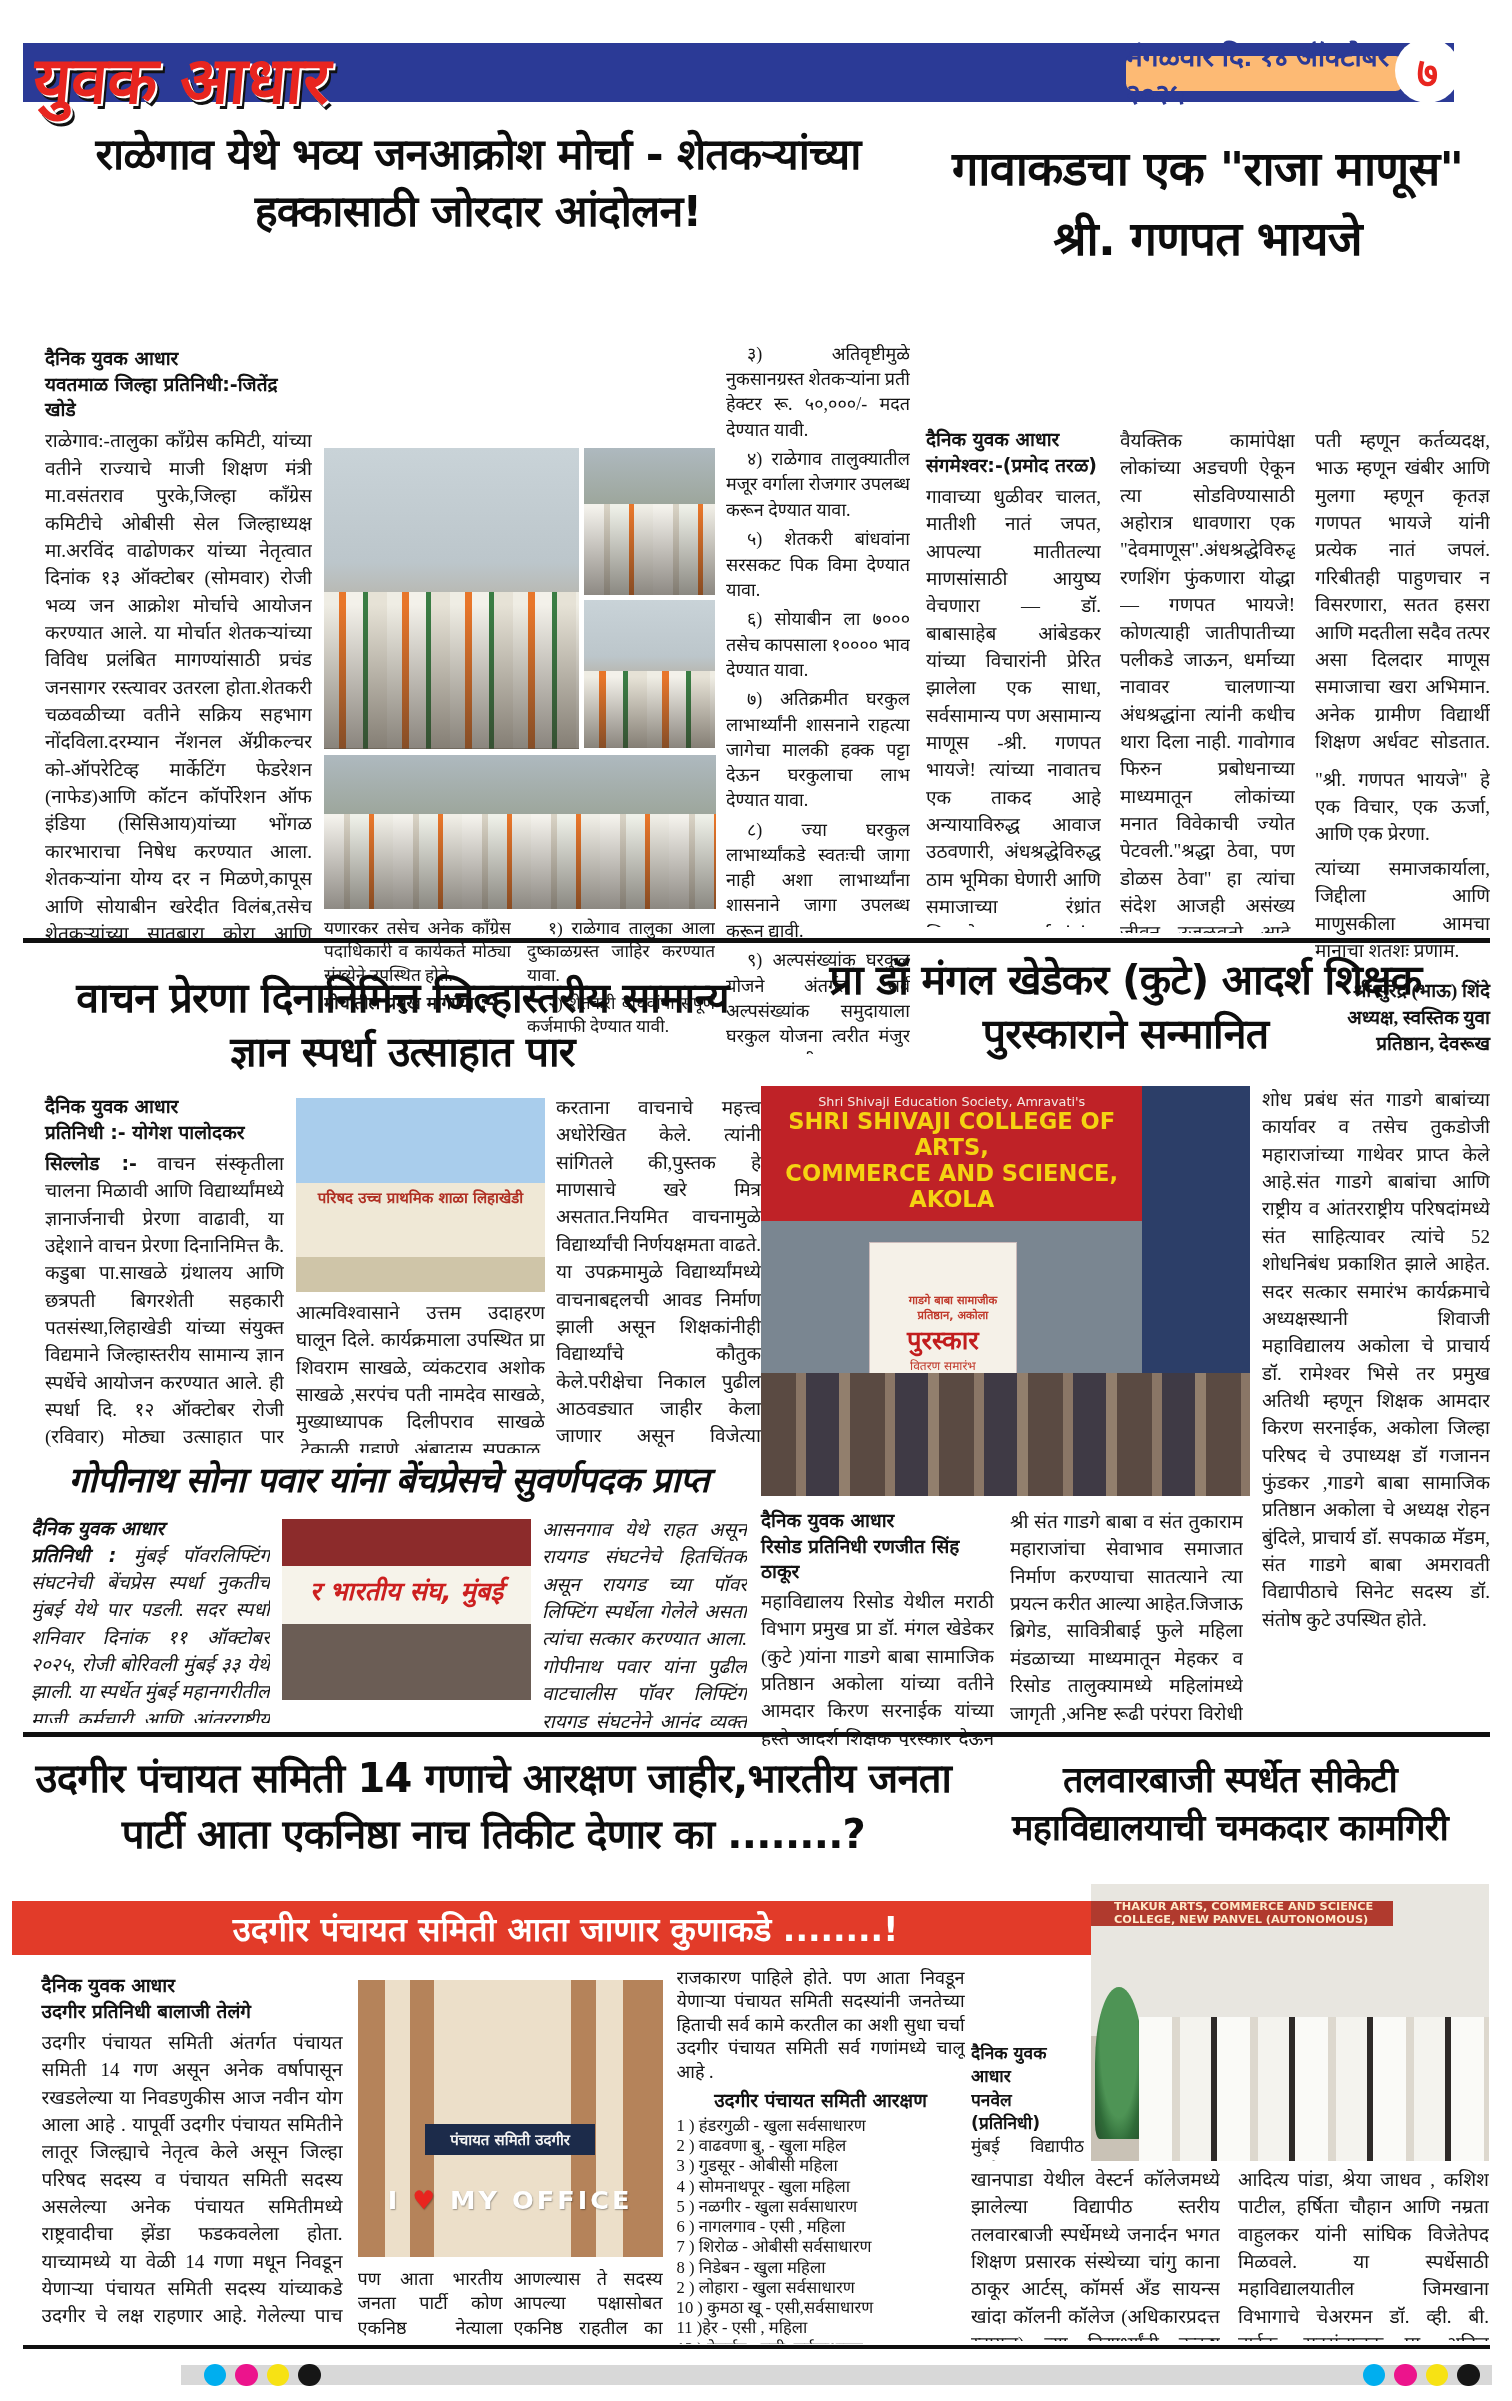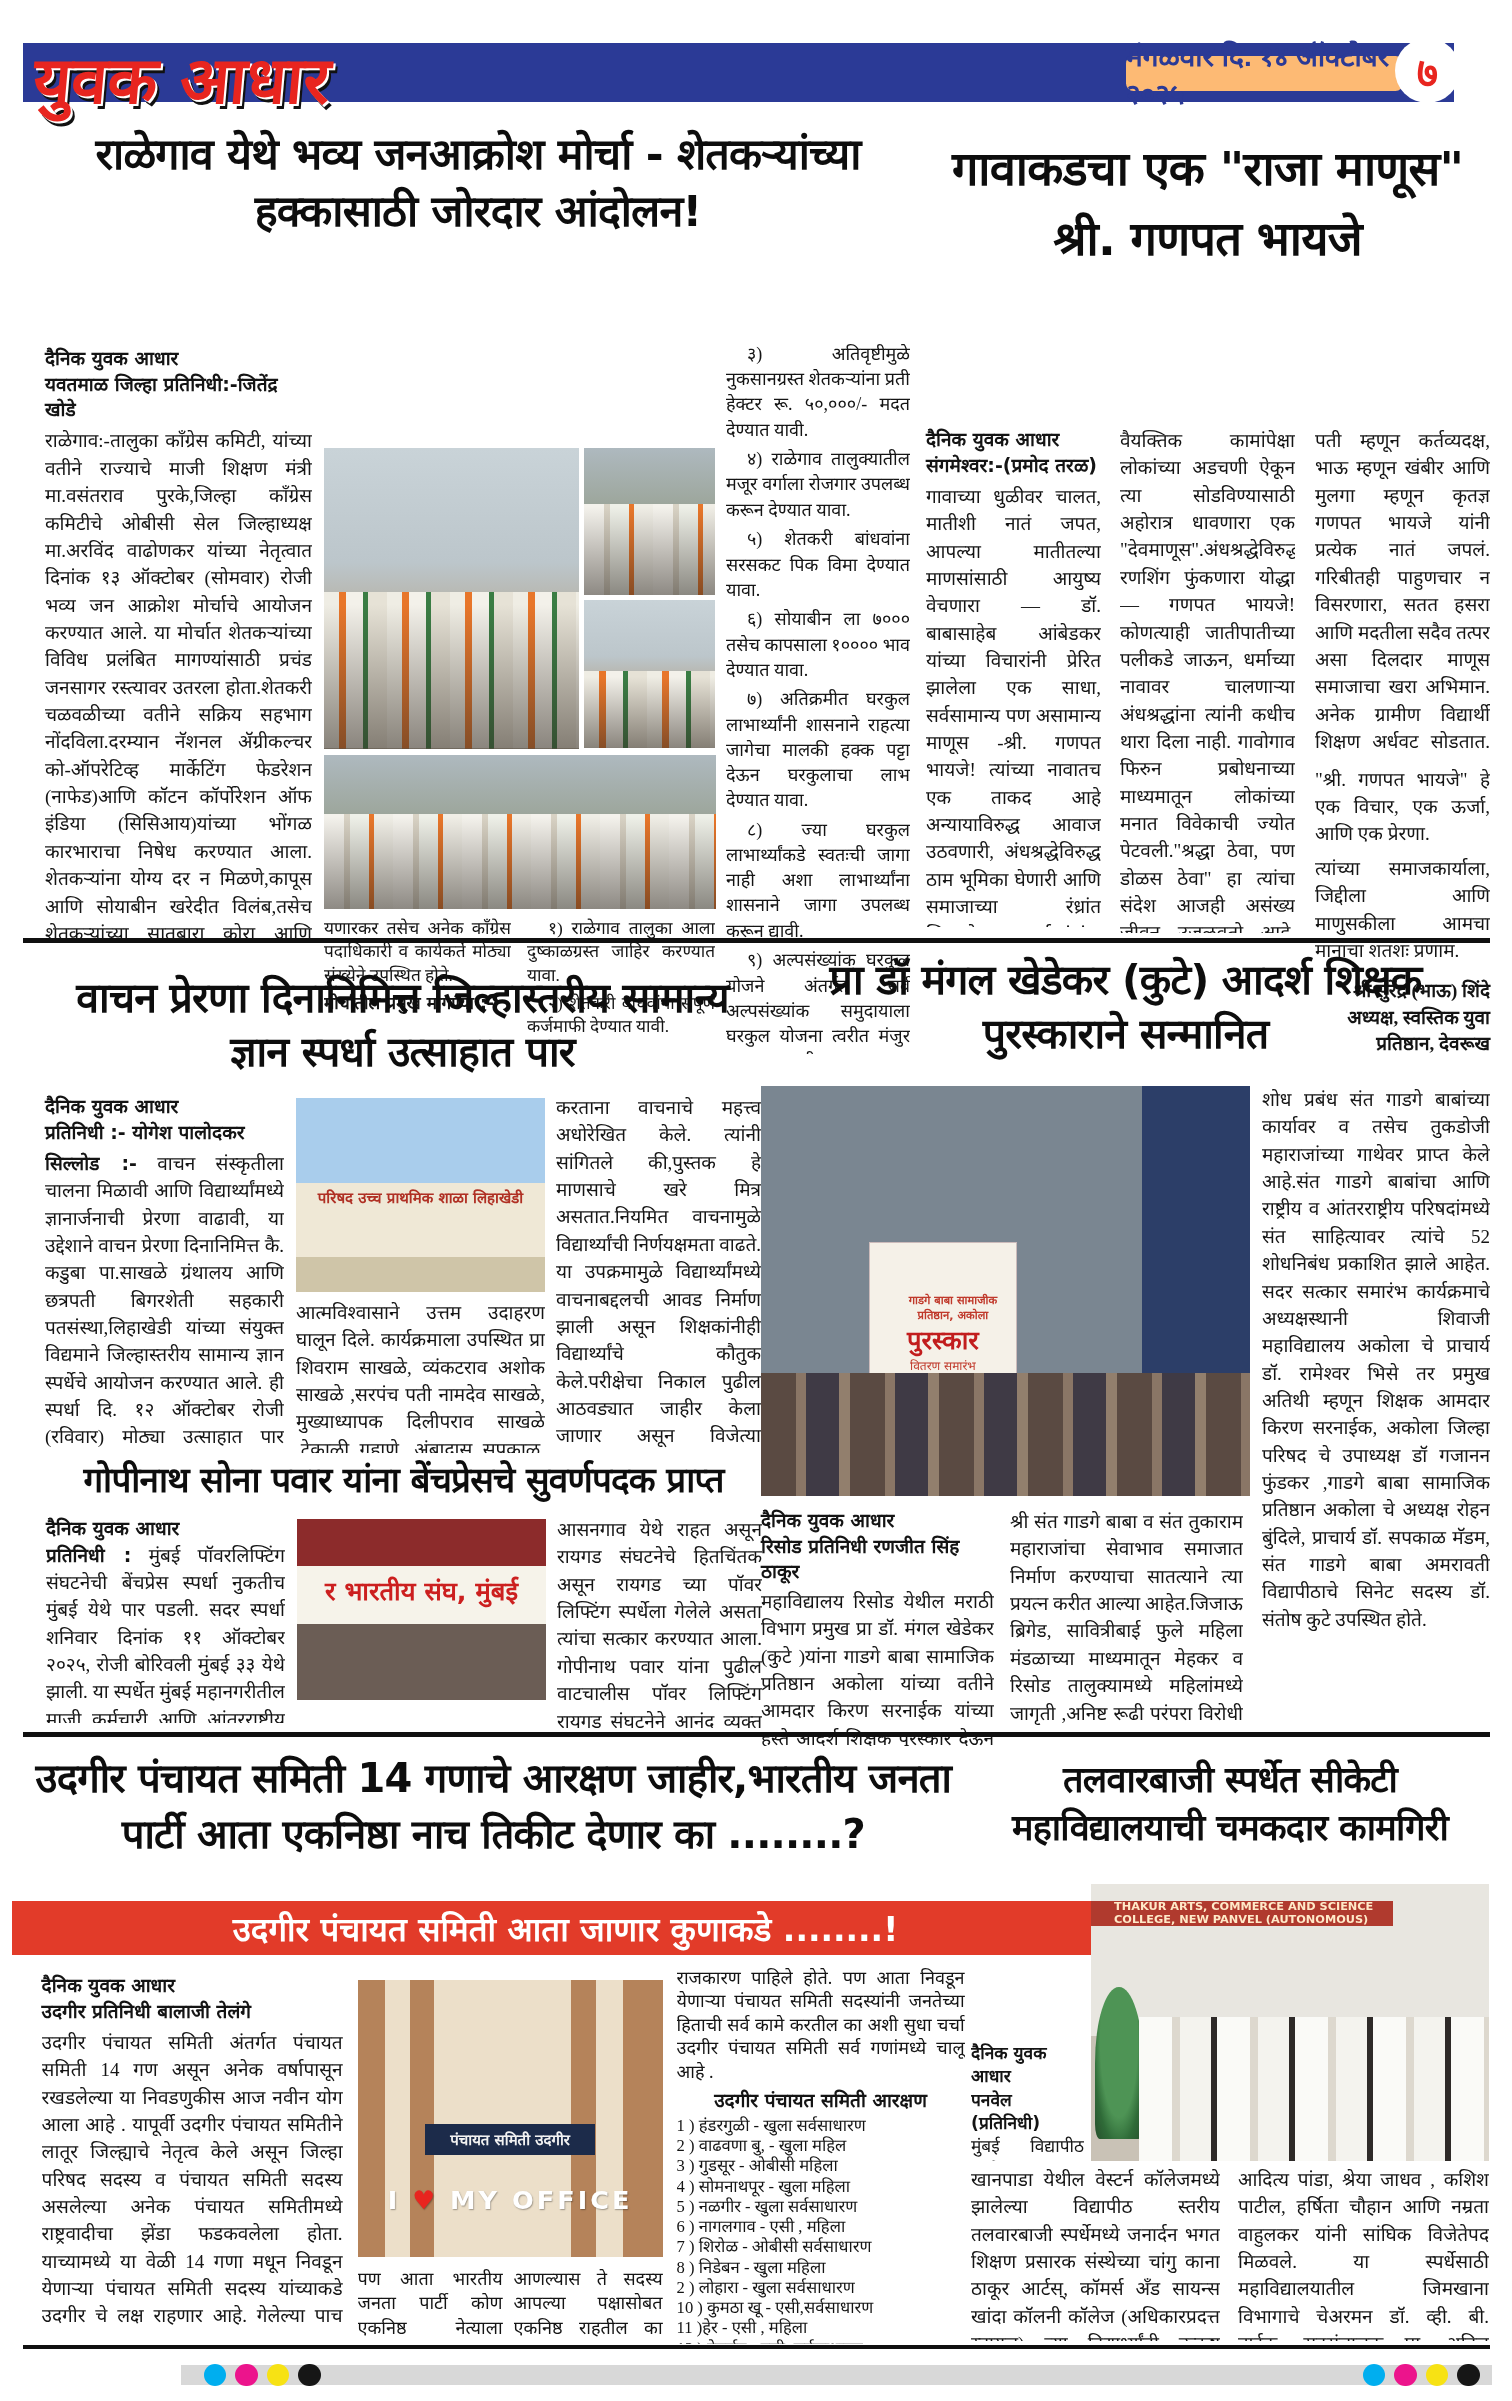--- a/index.html
+++ b/index.html
@@ -154,37 +154,42 @@
     <div class="photo ph-school" style="left:251px;top:151px;width:249px;height:194px;">
       <div class="school-sign">परिषद उच्च प्राथमिक शाळा लिहाखेडी</div>
     </div>
     <div class="abs body-col" style="left:251px;top:352px;width:249px;height:154px;">आत्मविश्वासाने उत्तम उदाहरण घालून दिले. कार्यक्रमाला उपस्थित प्रा शिवराम साखळे, व्यंकटराव अशोक साखळे ,सरपंच पती नामदेव साखळे, मुख्याध्यापक दिलीपराव साखळे ,टेकाळी गहाणे, अंबादास सपकाळ, बाळाराम साखळे, विनोद चव्हाण, हरिदास साखळे, विष्णू फरकाडे, राजू साखळे, बाळा बावस्कर, सवाजी गोरे, गणेश बावस्कर ,अभिजीत साखळे, गणेश धनवई ,राजेंद्र डोंबे, भुकेश भाले, समाधान भाले, ललिता साखळे उपस्थित होते. प्रमुख पाहुण्यांनी विद्यार्थ्यांना मार्गदर्शन</div>
     <div class="abs body-col" style="left:511px;top:147px;width:205px;height:359px;">करताना वाचनाचे महत्त्व अधोरेखित केले. त्यांनी सांगितले की,पुस्तक हे माणसाचे खरे मित्र असतात.नियमित वाचनामुळे विद्यार्थ्यांची निर्णयक्षमता वाढते. या उपक्रमामुळे विद्यार्थ्यांमध्ये वाचनाबद्दलची आवड निर्माण झाली असून शिक्षकांनीही विद्यार्थ्यांचे कौतुक केले.परीक्षेचा निकाल पुढील आठवड्यात जाहीर केला जाणार असून विजेत्या विद्यार्थ्यांना आकर्षक बक्षिसे व प्रमाणपत्रे देण्यात येणार आहेत. प्रत्येक समितीने कार्यक्रम यशस्वी करण्यासाठी परिश्रम घेतले असून विद्यार्थ्यांचा सहभाग प्रेरणादायी होता. या स्पर्धेमुळे ग्रामीण भागात वाचन संस्कृती वाढीस लागली असून,लिहाखेडी गाव शिक्षण क्षेत्राचे केंद्र बनत असल्याचे चित्र दिसत आहे......</div>
   </div>
 
   <div class="abs" style="left:761px;top:947px;width:729px;height:783px;">
     <div class="abs hl" style="left:0;top:6px;width:729px;font-size:41px;">प्रा डॉ मंगल खेडेकर (कुटे) आदर्श शिक्षक पुरस्काराने सन्मानित</div>
     <div class="photo ph-college" style="left:0;top:139px;width:489px;height:410px;">
+      <div class="college-banner">
+        <div class="college-top">Shri Shivaji Education Society, Amravati's</div>
+        <div class="college-main">SHRI SHIVAJI COLLEGE OF ARTS,</div>
+        <div class="college-main">COMMERCE AND SCIENCE, AKOLA</div>
+      </div>
       <div class="college-poster">
         <div class="poster-org">गाडगे बाबा सामाजीक प्रतिष्ठान, अकोला</div>
         <div class="poster-word">पुरस्कार</div>
         <div class="poster-sub">वितरण समारंभ</div>
       </div>
       <div class="college-people"></div>
     </div>
     <div class="abs body-col" style="left:501px;top:139px;width:228px;height:644px;">शोध प्रबंध संत गाडगे बाबांच्या कार्यावर व तसेच तुकडोजी महाराजांच्या गाथेवर प्राप्त केले आहे.संत गाडगे बाबांचा आणि राष्ट्रीय व आंतरराष्ट्रीय परिषदांमध्ये संत साहित्यावर त्यांचे 52 शोधनिबंध प्रकाशित झाले आहेत. सदर सत्कार समारंभ कार्यक्रमाचे अध्यक्षस्थानी शिवाजी महाविद्यालय अकोला चे प्राचार्य डॉ. रामेश्वर भिसे तर प्रमुख अतिथी म्हणून शिक्षक आमदार किरण सरनाईक, अकोला जिल्हा परिषद चे उपाध्यक्ष डॉ गजानन फुंडकर ,गाडगे बाबा सामाजिक प्रतिष्ठान अकोला चे अध्यक्ष रोहन बुंदिले, प्राचार्य डॉ. सपकाळ मॅडम, संत गाडगे बाबा अमरावती विद्यापीठाचे सिनेट सदस्य डॉ. संतोष कुटे उपस्थित होते.</div>
     <div class="abs" style="left:0;top:561px;width:233px;height:222px;">
       <div class="byline">दैनिक युवक आधार</div>
       <div class="byline">रिसोड प्रतिनिधी रणजीत सिंह ठाकूर</div>
       <div class="body-col" style="height:158px;margin-top:3px;">महाविद्यालय रिसोड येथील मराठी विभाग प्रमुख प्रा डॉ. मंगल खेडेकर (कुटे )यांना गाडगे बाबा सामाजिक प्रतिष्ठान अकोला यांच्या वतीने आमदार किरण सरनाईक यांच्या हस्ते आदर्श शिक्षक पुरस्कार देऊन सन्मानित करण्यात आले. सदर कार्यक्रम श्री शिवाजी कला वाणिज्य व विज्ञान महाविद्यालय अकोला च्या वसंत सभागृहामध्ये 12 ऑक्टोंबर 2025 रोजी पार पडला. डॉ मंगल खेडेकर यांचे M.Phill लघु</div>
     </div>
     <div class="abs body-col" style="left:249px;top:561px;width:233px;height:222px;">श्री संत गाडगे बाबा व संत तुकाराम महाराजांचा सेवाभाव समाजात निर्माण करण्याचा सातत्याने त्या प्रयत्न करीत आल्या आहेत.जिजाऊ ब्रिगेड, सावित्रीबाई फुले महिला मंडळाच्या माध्यमातून मेहकर व रिसोड तालुक्यामध्ये महिलांमध्ये जागृती ,अनिष्ट रूढी परंपरा विरोधी मोहीम, ग्राम स्वच्छता मोहीम,, विशाखा समिती, यासारख्या विविध उपक्रमात त्यांनी सक्रिय सहभाग नोंदवला आहे .यापूर्वी त्यांना सावित्रीबाई फुले शिक्षक पुरस्कार आणि</div>
   </div>
 
-  <div class="abs" style="left:46px;top:1457px;width:715px;height:273px;">
+  <div class="abs" style="left:31px;top:1457px;width:715px;height:273px;font-style:italic;">
     <div class="abs hl" style="left:0;top:0;width:715px;font-size:35px;">गोपीनाथ सोना पवार यांना बेंचप्रेसचे सुवर्णपदक प्राप्त</div>
     <div class="abs" style="left:0;top:59px;width:239px;height:212px;">
       <div class="byline">दैनिक युवक आधार</div>
       <div class="body-col" style="height:181px;"><span class="bold-ttl">प्रतिनिधी :</span> <span>मुंबई पॉवरलिफ्टिंग संघटनेची बेंचप्रेस स्पर्धा नुकतीच मुंबई येथे पार पडली. सदर स्पर्धा शनिवार दिनांक ११ ऑक्टोबर २०२५, रोजी बोरिवली मुंबई ३३ येथे झाली. या स्पर्धेत मुंबई महानगरीतील माजी कर्मचारी आणि आंतरराष्ट्रीय पदक विजेते गोपीनाथ सोना पवार (वय वर्ष ७०) यांनी मास्टर ४ या वर्गात ५९ किलो वजनी गटात ८७.५ किलो वजन बेंच प्रेस करून सुवर्णपदक मिळविले. गोपीनाथ पवार हे ठाणे जिल्ह्यातील</span></div>
     </div>
     <div class="photo ph-power" style="left:251px;top:62px;width:249px;height:181px;">
       <div class="power-banner">र भारतीय संघ, मुंबई</div>
     </div>
     <div class="abs body-col" style="left:511px;top:59px;width:205px;height:212px;">आसनगाव येथे राहत असून रायगड संघटनेचे हितचिंतक असून रायगड च्या पॉवर लिफ्टिंग स्पर्धेला गेलेले असता त्यांचा सत्कार करण्यात आला. गोपीनाथ पवार यांना पुढील वाटचालीस पॉवर लिफ्टिंग रायगड संघटनेने आनंद व्यक्त करून त्यांच्या पुढील स्पर्धेसाठी शुभेच्छा दिल्या आहेत.</div>
   </div>

